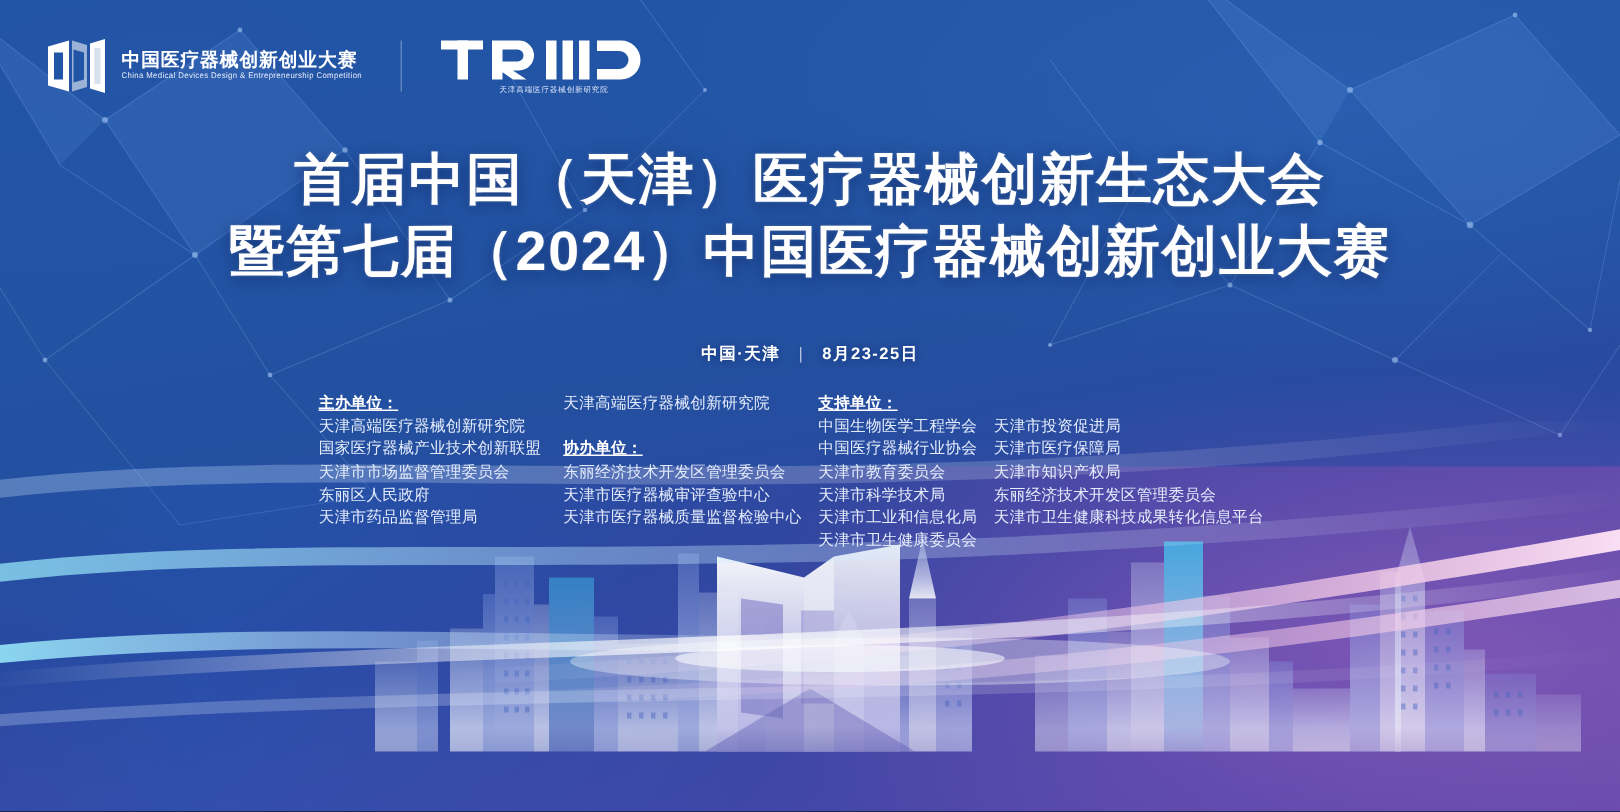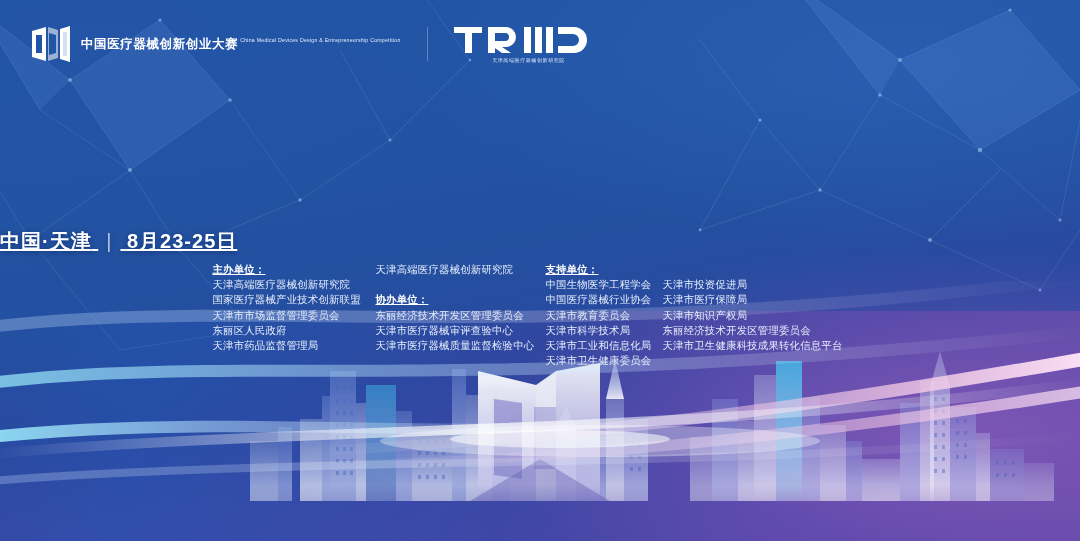--- a/index.html
+++ b/index.html
@@ -30,41 +30,40 @@
   .purple-haze{
     position:absolute;right:-60px;bottom:-40px;width:640px;height:330px;
     background:radial-gradient(ellipse at 70% 55%, rgba(150,96,190,.55) 0%, rgba(110,80,180,.28) 45%, rgba(60,70,160,0) 72%);
     pointer-events:none;
   }
 
   
   .header{position:absolute;left:30px;top:24px;display:flex;align-items:center;gap:26px;}
   .brand{display:flex;align-items:center;gap:9px;}
   .brand-mark{width:42px;height:40px;flex:none;}
-  .brand-txt{display:flex;flex-direction:row;gap:2px;}
+  .brand-txt{display:flex;flex-direction:column;gap:2px;}
   .brand-cn{font-size:12.5px;color:#fff;letter-spacing:.6px;font-weight:700;line-height:1;white-space:nowrap;}
   .brand-en{font-size:5.2px;color:#e8eefb;letter-spacing:.25px;line-height:1;white-space:nowrap;transform:scale(1,1.05);transform-origin:left center;}
   .divider-v{width:1px;height:34px;background:rgba(255,255,255,.28);}
   .triid{display:flex;flex-direction:column;align-items:center;gap:3px;}
   .triid-mark{height:30px;}
   .triid-sub{font-size:5px;color:#dbe6fa;letter-spacing:.6px;line-height:1;white-space:nowrap;}
 
   
   .titles{position:absolute;left:0;right:0;top:96px;text-align:center;}
   .t-line{
     color:#ffffff;font-weight:700;font-size:37px;line-height:1.30;
     letter-spacing:1.2px;white-space:nowrap;
     text-shadow:0 2px 10px rgba(8,28,80,.55),0 0 2px rgba(255,255,255,.25);
   }
 
   .meta{
-    position:absolute;left:0;right:0;top:228px;text-align:left;
-    color:#ffffff;font-size:20px;font-weight:700;letter-spacing:1px;white-space:nowrap;
+    position:absolute;left:0;right:0;top:228px;text-align:center;
+    color:#ffffff;font-size:11px;font-weight:700;letter-spacing:1px;white-space:nowrap;
     text-shadow:0 1px 5px rgba(8,28,80,.5);
-    text-decoration:underline;
   }
   .meta .bar{display:inline-block;margin:0 8px;opacity:.65;font-weight:400;}
 
   
   .orgs{position:absolute;left:0;right:0;top:262px;display:flex;justify-content:center;gap:0;}
   .col{display:flex;flex-direction:column;}
   .col-1{width:163px;}
   .col-2{width:170px;}
   .col-3{width:117px;justify-content:center;}
   .col-4{width:205px;padding-top:15.2px;}
@@ -369,20 +368,24 @@
           <rect x="81" y="2" width="7" height="26"></rect>
           <rect x="92" y="2" width="7" height="26"></rect>
           <path d="M104,2 h16 a13,13 0 0 1 13,13 a13,13 0 0 1 -13,13 h-16 v-7 h15 a6,6 0 0 0 0,-12 h-15 Z"></path>
         </g>
       </svg>
       <div class="triid-sub">天津高端医疗器械创新研究院</div>
     </div>
 
   </div>
 
+  <div class="titles">
+    <div class="t-line">首届中国（天津）医疗器械创新生态大会</div>
+    <div class="t-line">暨第七届（2024）中国医疗器械创新创业大赛</div>
+  </div>
 
   <div class="meta">
     <span>中国·天津</span>
     <span class="bar">|</span>
     <span>8月23-25日</span>
   </div>
 
   <div class="orgs">
 
     <div class="col col-1">

